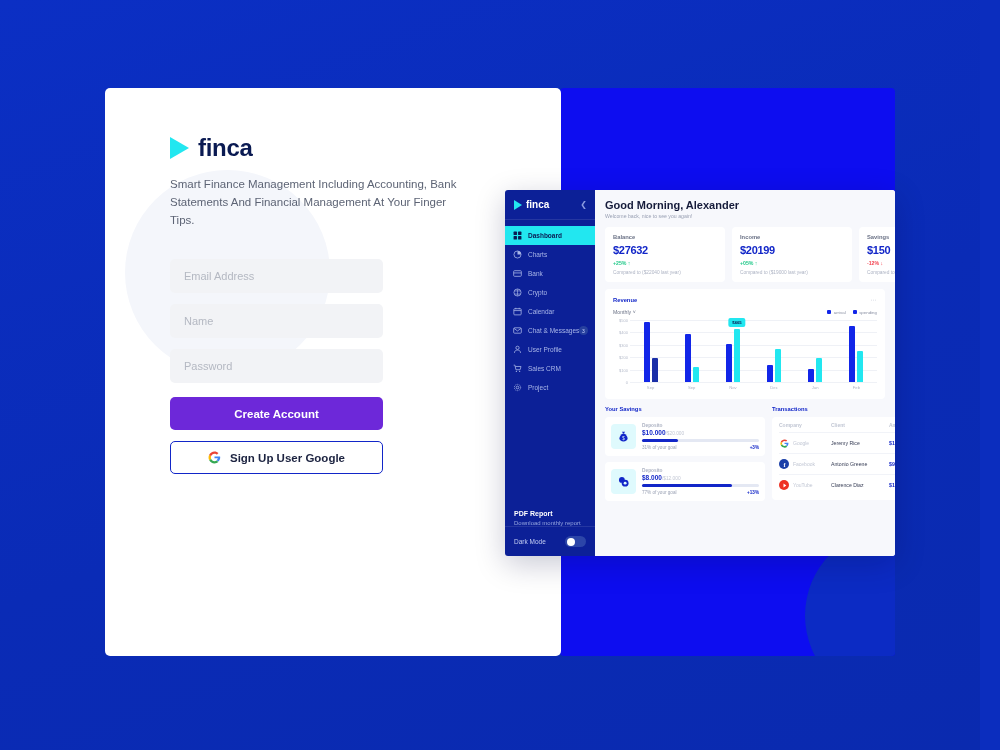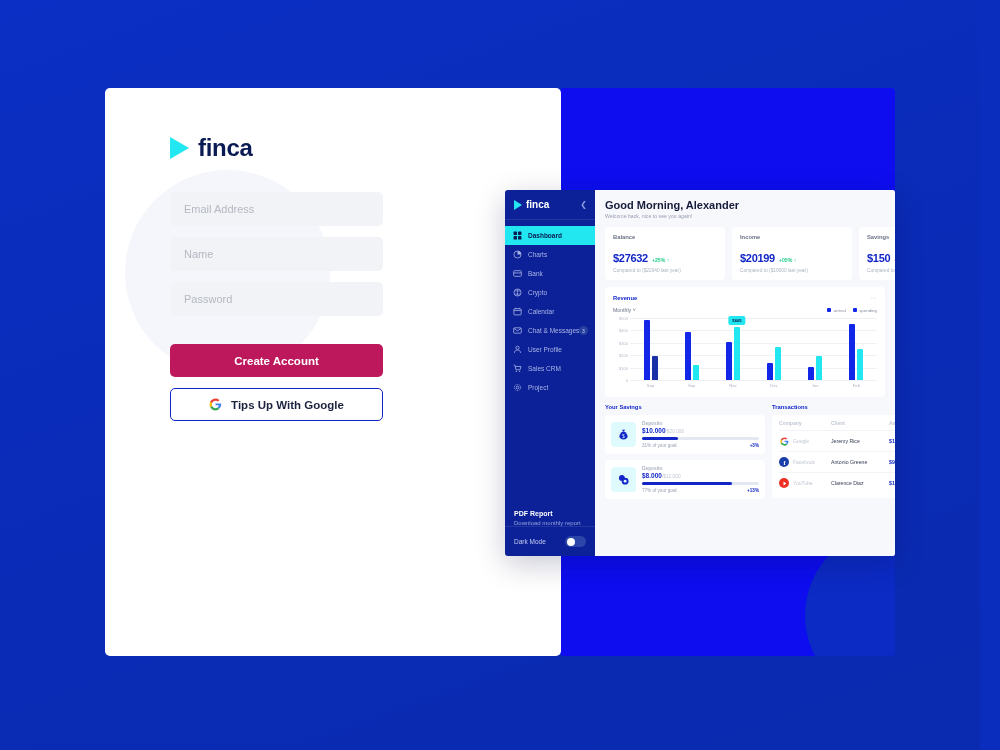--- a/index.html
+++ b/index.html
@@ -74,23 +74,23 @@
   .field {
     display: block; width: 213px; height: 34px;
     background: #F2F3F6; border: none; border-radius: 5px;
     padding: 0 14px; margin-bottom: 11px;
     font-size: 11px; color: #4a4f5c; font-family: inherit;
   }
   .field::placeholder { color: #B4B8C2; }
 
   .btn-primary {
     width: 213px; height: 33px; border: none; border-radius: 5px;
-    background: #be185d; color: #fff;
+    background: #6d28d9; color: #fff;
     font-size: 11.5px; font-weight: bold; cursor: pointer;
-    margin-top: 17px; font-family: inherit;
+    margin-top: 3px; font-family: inherit;
   }
   .btn-google {
     width: 213px; height: 33px; border-radius: 5px;
     background: #fff; border: 1.3px solid #1226C8;
     display: flex; align-items: center; justify-content: center; gap: 9px;
     margin-top: 11px; cursor: pointer;
     font-size: 11.5px; font-weight: bold; color: #1C2340; font-family: inherit;
   }
   .g-icon { width: 13px; height: 13px; flex: 0 0 auto; }
 
@@ -166,21 +166,21 @@
   .main { flex: 1 1 auto; background: #F7F8FC; padding: 9px 10px; overflow: hidden; }
   .greet { font-size: 11px; font-weight: bold; color: #151B3A; }
   .greet-sub { font-size: 5.2px; color: #9AA1B4; margin-top: 2px; }
 
   .stats { display: flex; gap: 7px; margin-top: 8px; }
   .stat {
     background: #fff; border-radius: 4px; padding: 7px 8px;
     width: 120px; flex: 0 0 auto;
   }
   .stat-l { font-size: 5.8px; color: #6B7286; font-weight: bold; }
-  .stat-row { display: flex; align-items: baseline; gap: 4px; margin-top: 12px; }
+  .stat-row { display: flex; align-items: baseline; gap: 4px; margin-top: 4px; flex-direction: column; }
   .stat-v { font-size: 11px; font-weight: bold; color: #1226C8; letter-spacing: -0.3px; }
   .stat-d { font-size: 5.2px; font-weight: bold; }
   .stat-d.up { color: #22C98A; }
   .stat-d.down { color: #F2414E; }
   .stat-c { font-size: 4.8px; color: #AEB4C4; margin-top: 4px; }
 
   .mid { display: flex; gap: 7px; margin-top: 7px; }
 
   .chart-card { background: #fff; border-radius: 4px; flex: 1 1 auto; padding: 7px 8px; }
   .cc-head { display: flex; align-items: center; justify-content: space-between; }
@@ -277,36 +277,37 @@
   </div>
 
   <div class="left-card">
     <div class="lc-circle"></div>
     <div class="lc-inner">
       <div class="brand">
         <div class="brand-mark"></div>
         <div class="brand-name">finca</div>
       </div>
 
+      <div class="subtext">Smart Finance Management Including Accounting, Bank Statements And Financial Management At Your Finger Tips.</div>
 
       <div class="form">
         <input class="field" placeholder="Email Address" style="">
         <input class="field" placeholder="Name" style="">
         <input class="field" type="password" placeholder="Password" style="">
 
         <button class="btn-primary">Create Account</button>
 
         <div class="btn-google">
           <svg class="g-icon" viewBox="0 0 48 48">
             <path fill="#4285F4" d="M45 24c0-1.6-.1-2.7-.4-3.9H24v7.1h12c-.2 1.9-1.5 4.7-4.4 6.6l6.7 5.2C42.3 35.6 45 30.3 45 24z"></path>
             <path fill="#34A853" d="M24 46c5.9 0 10.9-2 14.5-5.3l-6.9-5.4c-1.9 1.3-4.4 2.2-7.6 2.2-5.8 0-10.7-3.8-12.5-9.1l-7.1 5.5C8.1 41 15.4 46 24 46z"></path>
             <path fill="#FBBC05" d="M11.5 28.4c-.5-1.4-.8-2.9-.8-4.4s.3-3 .7-4.4l-7.1-5.5C2.8 17 2 20.4 2 24s.8 7 2.3 9.9l7.2-5.5z"></path>
             <path fill="#EA4335" d="M24 10.5c4.1 0 6.9 1.8 8.5 3.3l6.2-6C34.9 4.3 29.9 2 24 2 15.4 2 8.1 7 4.3 14.1l7.1 5.5c1.9-5.3 6.8-9.1 12.6-9.1z"></path>
           </svg>
-          <span>Tips Up With Google</span>
+          <span>Sign Up User Google</span>
         </div>
 
       </div>
     </div>
   </div>
 
   <div class="dash">
 
     <div class="side">
       <div class="side-top">

